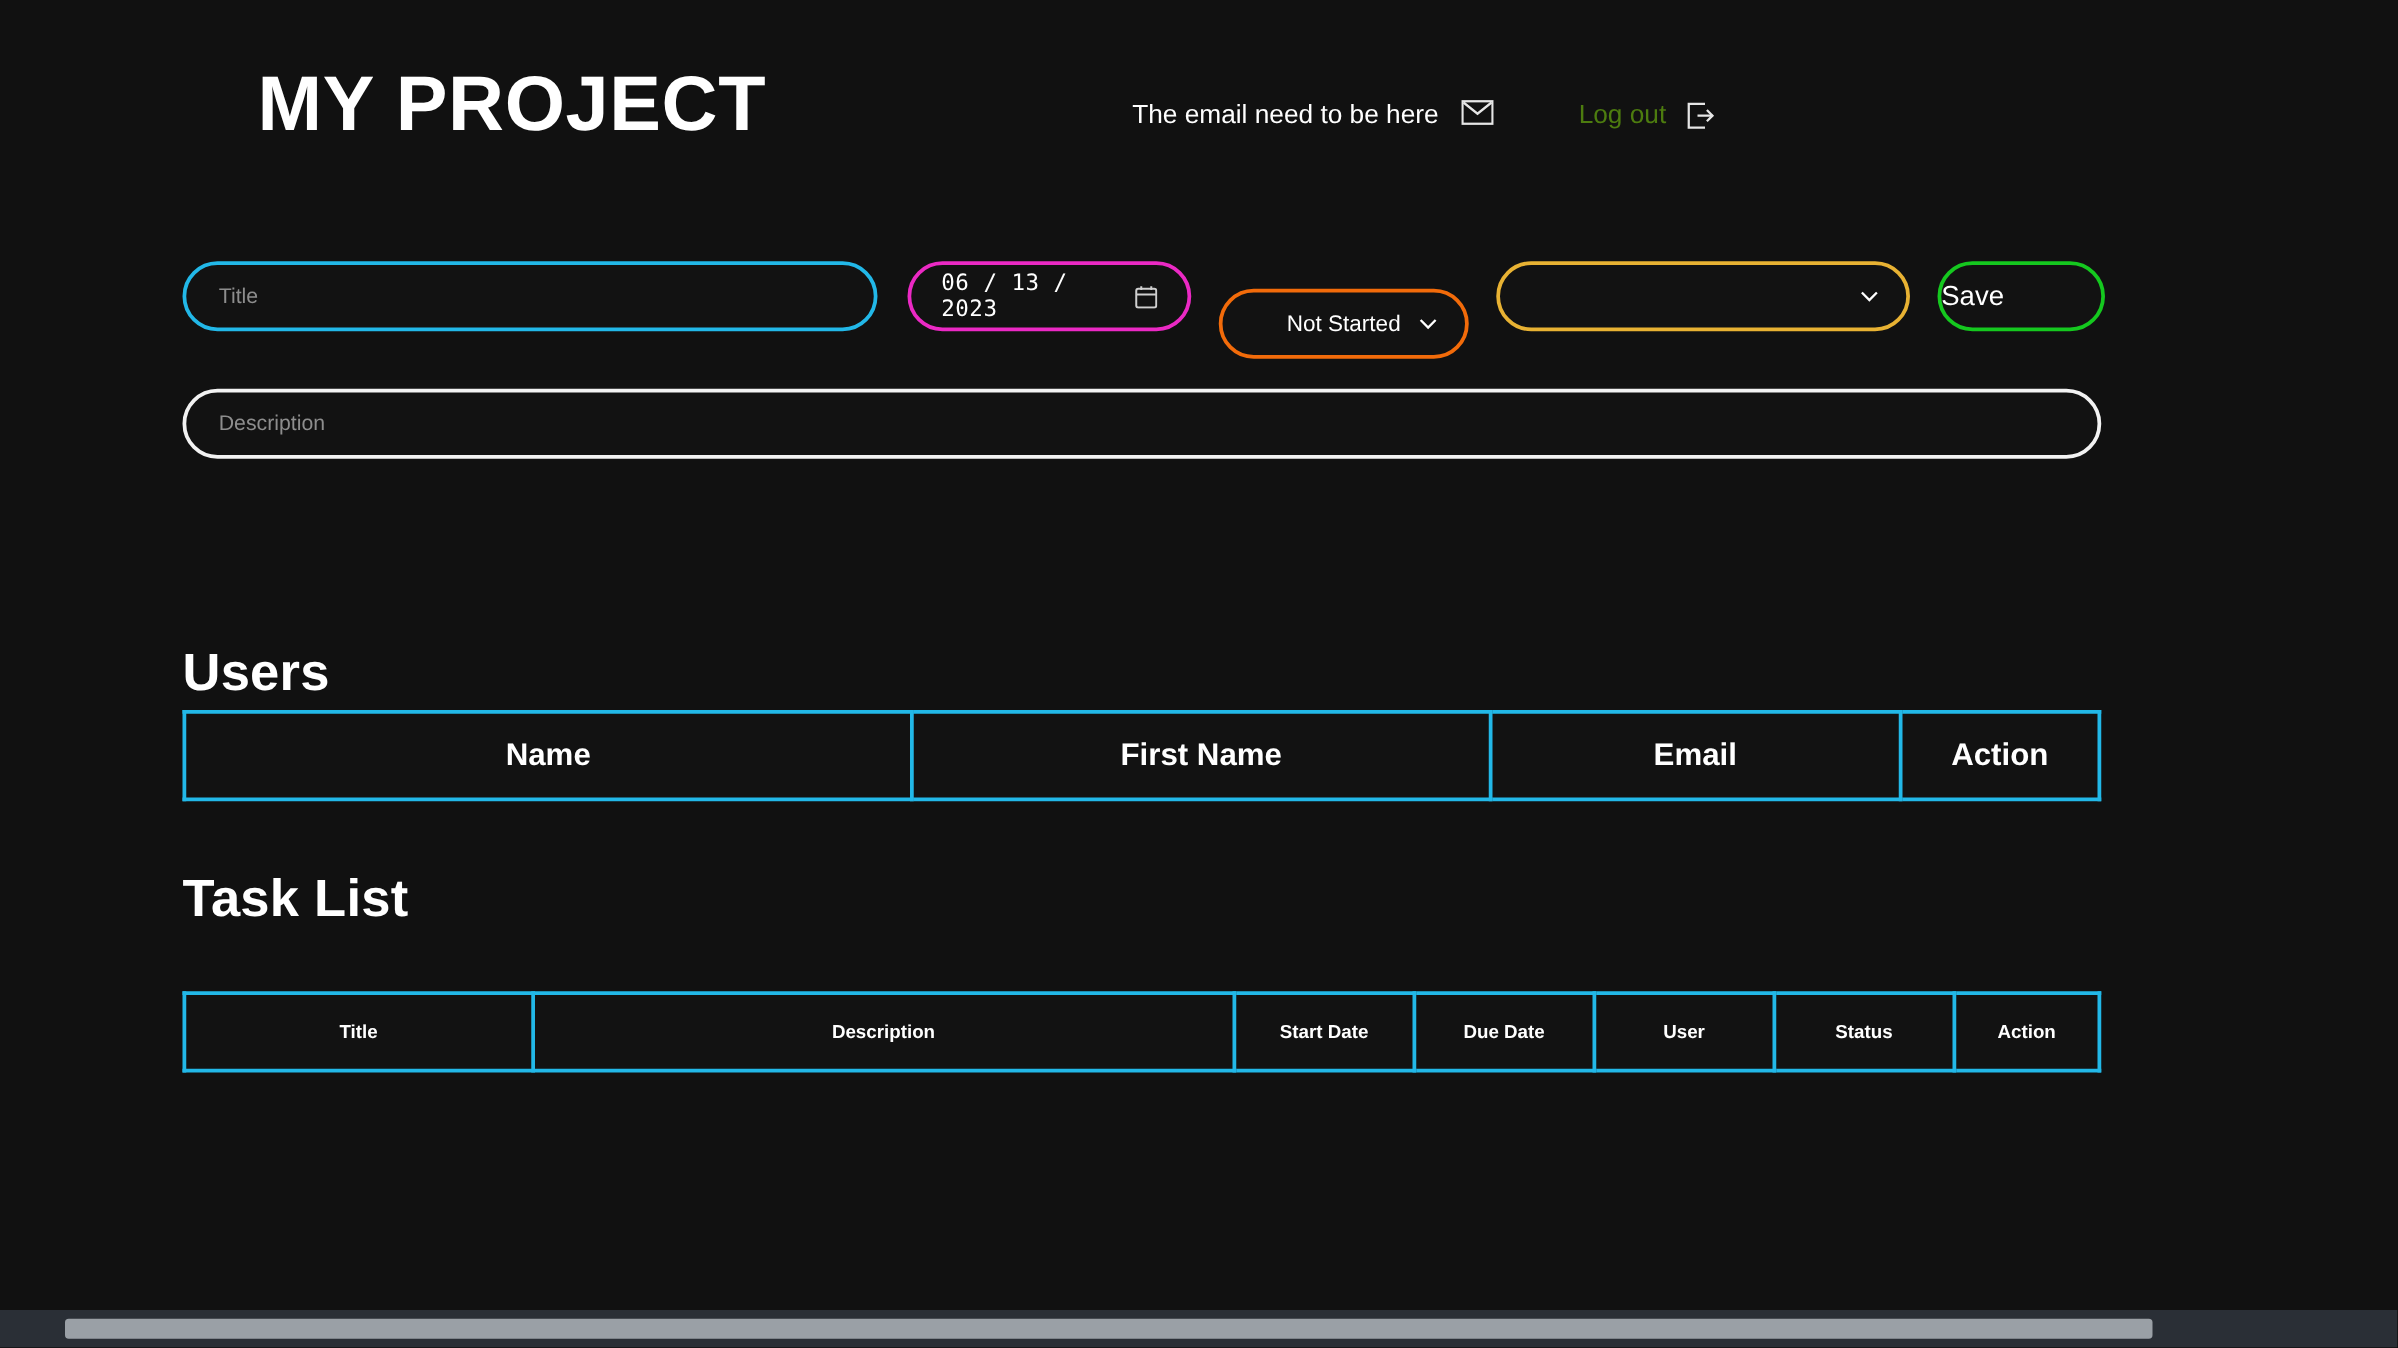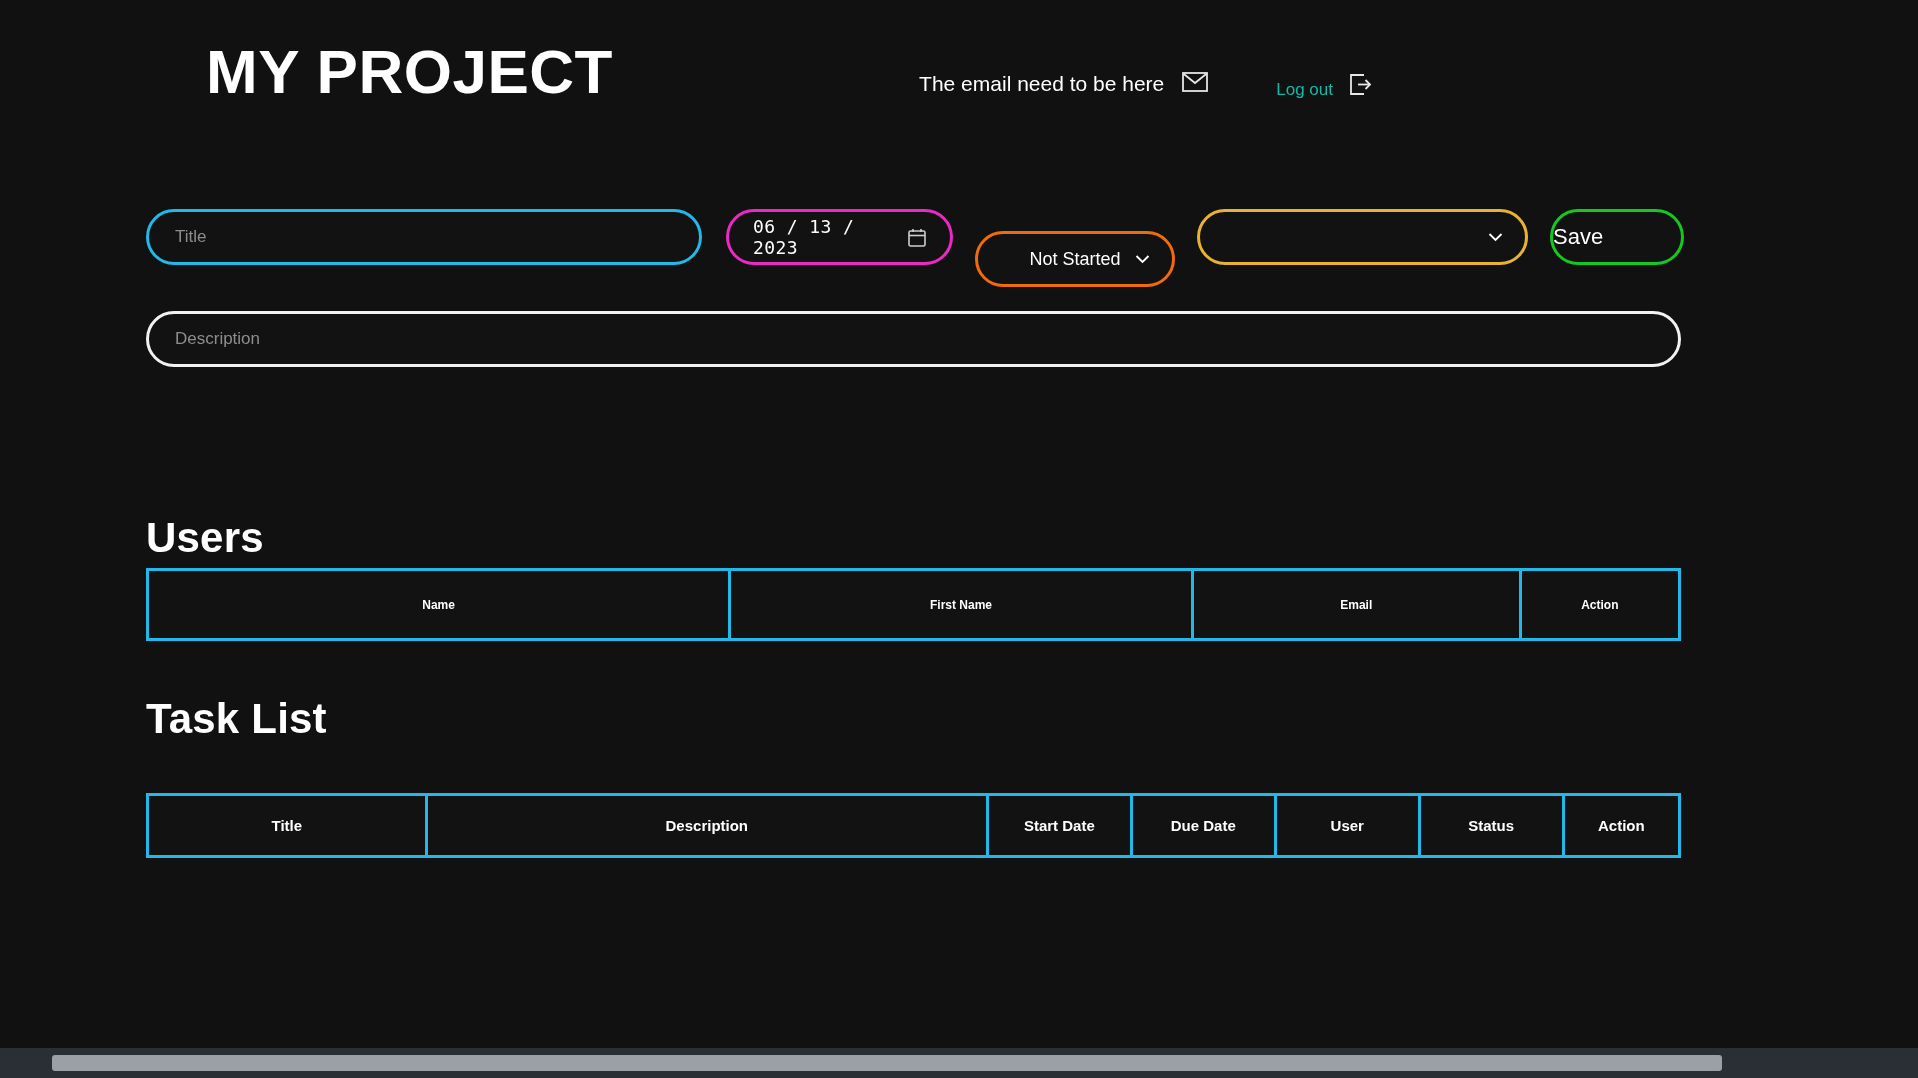--- a/index.html
+++ b/index.html
@@ -21,21 +21,21 @@
     position: absolute;
     left: 0; top: 0;
     width: 1918px;
     height: 1048px;
     background: #111111;
   }
 
   
   .header {
     position: absolute;
-    left: 0; top: 0;
+    left: 0; top: 12px;
     width: 1610px;
     height: 160px;
   }
 
   .app-title {
     position: absolute;
     left: 206px;
     top: 38px;
     font-size: 62px;
     font-weight: 700;
@@ -70,24 +70,23 @@
 
   .logout-block {
     display: flex;
     align-items: center;
     gap: 16px;
     margin-left: 42px;
     cursor: pointer;
   }
 
   .logout-text {
-    font-size: 17px;
-    color: #14b8a6;
+    font-size: 21px;
+    color: #4d7c0f;
     font-weight: 400;
-    margin-top: 12px;
   }
 
   
   .form-row {
     position: absolute;
     left: 146px;
     top: 209px;
     height: 56px;
     display: flex;
     align-items: center;
@@ -212,21 +211,21 @@
     text-align: center;
     vertical-align: middle;
   }
 
   .table-users {
     top: 568px;
     width: 1535px;
   }
   .table-users th {
     height: 70px;
-    font-size: 12px;
+    font-size: 25px;
   }
 
   .table-tasks {
     top: 793px;
     width: 1535px;
   }
   .table-tasks th {
     height: 56px;
     font-size: 15px;
   }

